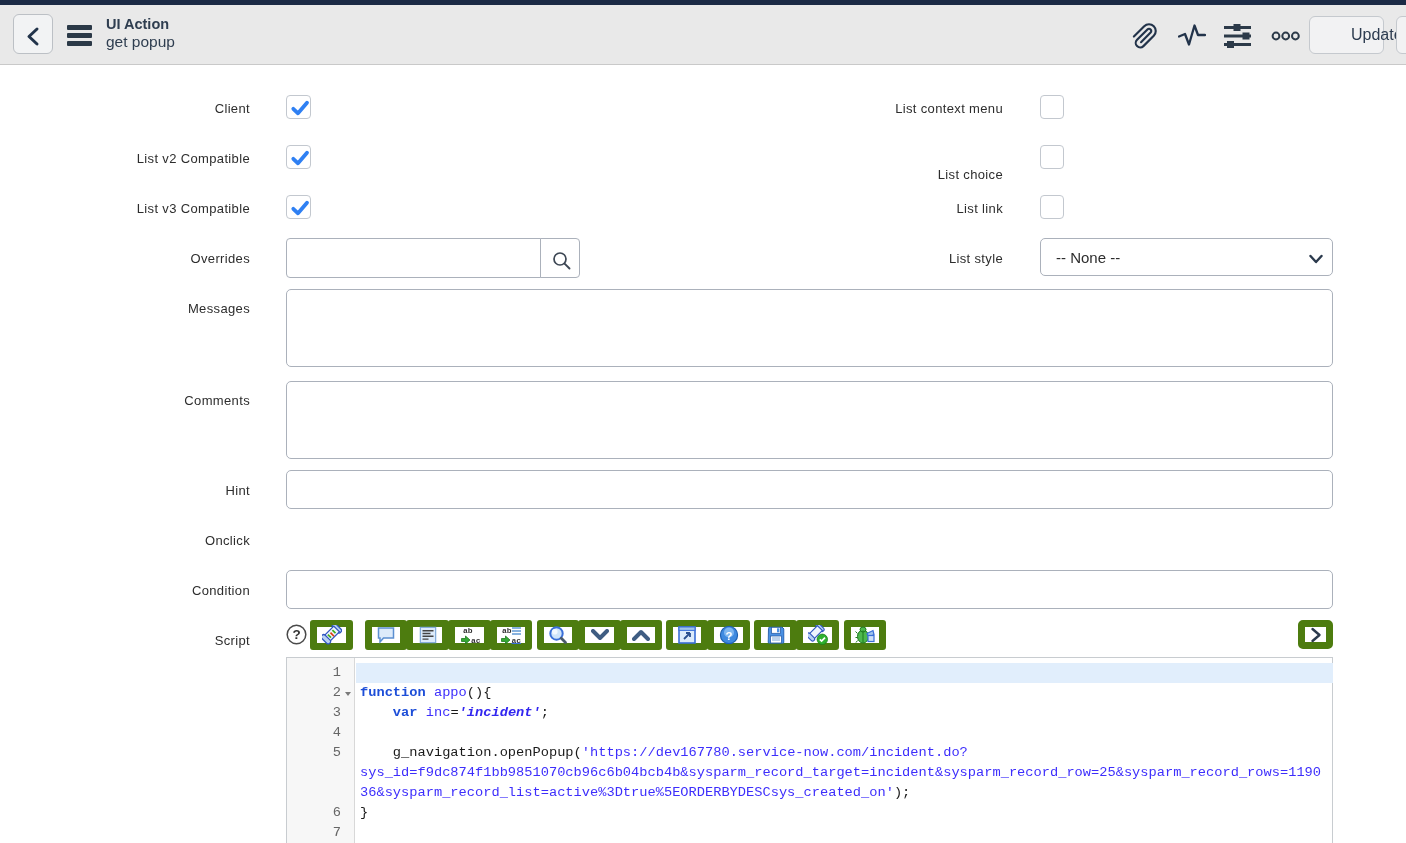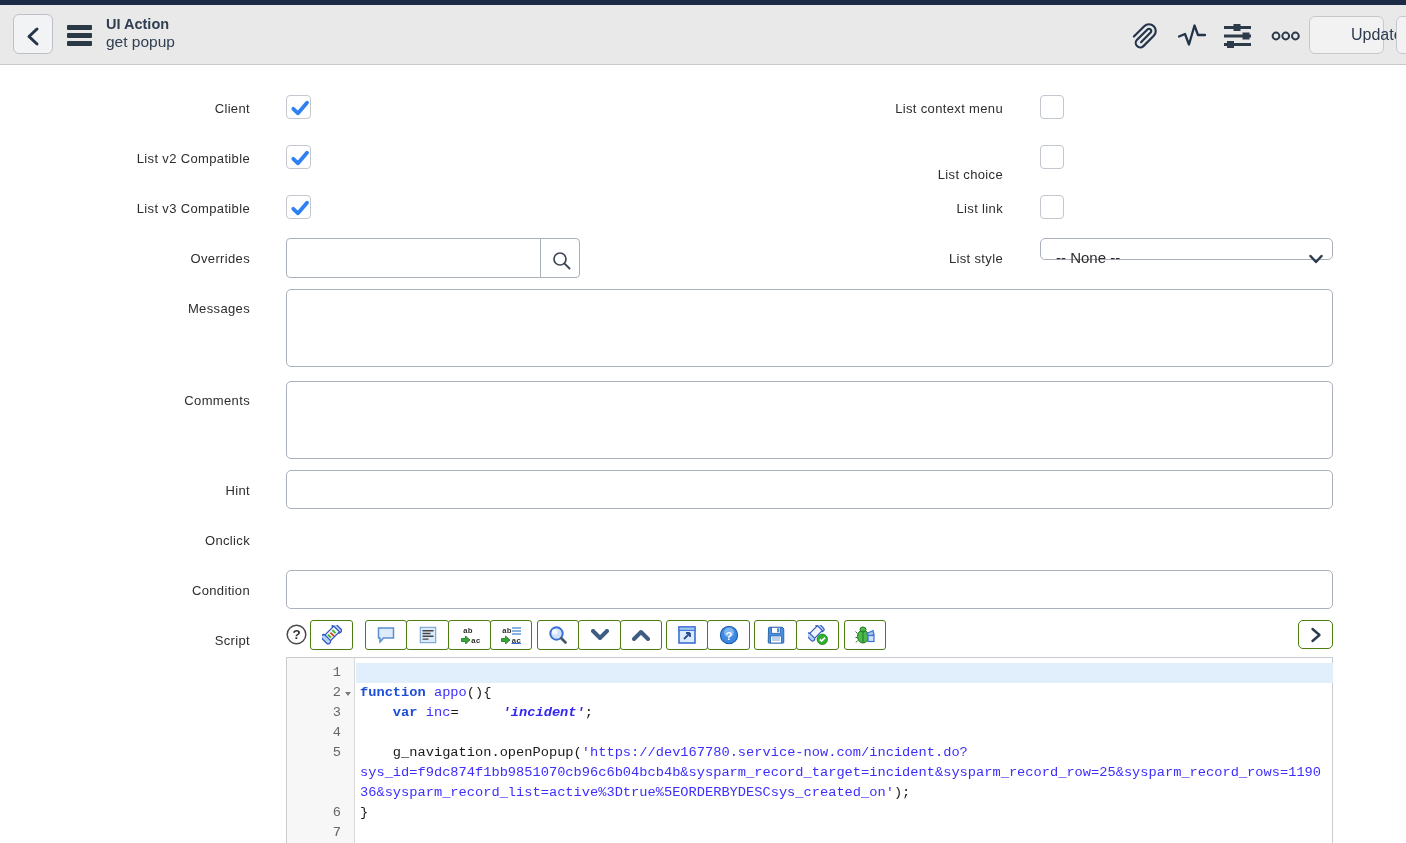--- a/index.html
+++ b/index.html
@@ -24,33 +24,33 @@
   .lblL { left:0; }
   .lblR { left:753px; }
 
   
   .cb { width:24px; height:24px; background:#fff; border:1px solid #c3c8cf; border-radius:4px; }
 
   
   .inp { background:#fff; border:1px solid #abb1bb; border-radius:5px; }
 
   
-  .tbtn { top:620px; height:30px; background:#fff; border:1px solid #4d7c0f; border-radius:3px; }
+  .tbtn { top:620px; height:30px; background:#fff; border:7px solid #4d7c0f; border-radius:3px; }
   .tbtn svg { position:absolute; left:50%; top:50%; transform:translate(-50%,-50%); }
 
   
   #ed { left:286px; top:657px; width:1047px; height:200px; border:1px solid #c8ccd0; background:#fff; }
   #gutter { left:0; top:0; width:68px; height:200px; background:#f7f7f7; border-right:1px solid #d8d8d8; }
   .gnum { left:0; width:54px; text-align:right; font:13.7px/20px "Liberation Mono", monospace; color:#666; }
   .cl { left:73px; font:13.7px/20px "Liberation Mono", monospace; color:#1a1a1a; white-space:pre; }
   #activeline { left:69px; top:5px; width:977px; height:20px; background:#e1eefc; }
   .k { color:#1d4ed8; font-weight:bold; }
   .d { color:#3d2efc; }
   .s { color:#3d2efc; }
-  .s2 { color:#3226f0; font-weight:bold; font-style:italic;margin-left:44px; }
+  .s2 { color:#3226f0; font-weight:bold; font-style:italic; }
 </style>
 </head>
 <body>
 <div id="page">
   <div class="abs" id="topbar"></div>
   <div class="abs" id="hdr"></div>
   <div class="abs" id="backbtn">
     <svg width="14" height="21" viewBox="0 0 14 21" style="position:absolute;left:12px;top:11px">
       <path d="M11 3 L3 10.5 L11 18" fill="none" stroke="#22334a" stroke-width="3" stroke-linecap="round" stroke-linejoin="round"></path>
     </svg>
@@ -126,21 +126,21 @@
     </svg>
 
   <div class="abs inp" style="left:286px;top:238px;width:255px;height:40px;border-radius:4px 0 0 4px;"></div>
   <div class="abs inp" style="left:540px;top:238px;width:40px;height:40px;border-radius:0 4px 4px 0;">
     <svg width="22" height="22" viewBox="0 0 22 22" style="position:absolute;left:11px;top:12px">
       <circle cx="8" cy="8" r="6" fill="none" stroke="#3c4653" stroke-width="1.7"></circle>
       <line x1="12.6" y1="12.6" x2="17.5" y2="17.5" stroke="#3c4653" stroke-width="1.9" stroke-linecap="round"></line>
     </svg>
   </div>
 
-  <div class="abs inp" style="left:1040px;top:238px;width:293px;height:22px;text-decoration:underline;">
+  <div class="abs inp" style="left:1040px;top:238px;width:293px;height:38px;text-decoration:underline;">
     <div style="position:absolute;left:15px;top:10px;font-size:15px;color:#2d2d2d;">-- None --</div>
     <svg width="14" height="11" viewBox="0 0 14 11" style="position:absolute;right:9px;top:15px">
       <path d="M1.5 2 L7 8 L12.5 2" fill="none" stroke="#2b3a4d" stroke-width="2.4" stroke-linecap="round" stroke-linejoin="round"></path>
     </svg>
   </div>
 
   <div class="abs inp" style="left:286px;top:289px;width:1047px;height:78px;"></div>
   <div class="abs inp" style="left:286px;top:381px;width:1047px;height:78px;"></div>
   <div class="abs inp" style="left:286px;top:470px;width:1047px;height:39px;"></div>
   <div class="abs inp" style="left:286px;top:570px;width:1047px;height:39px;"></div>

